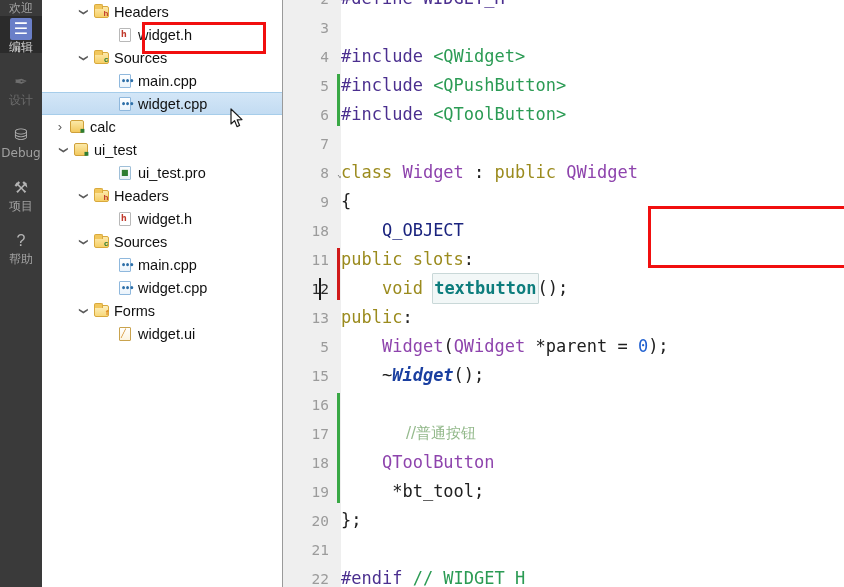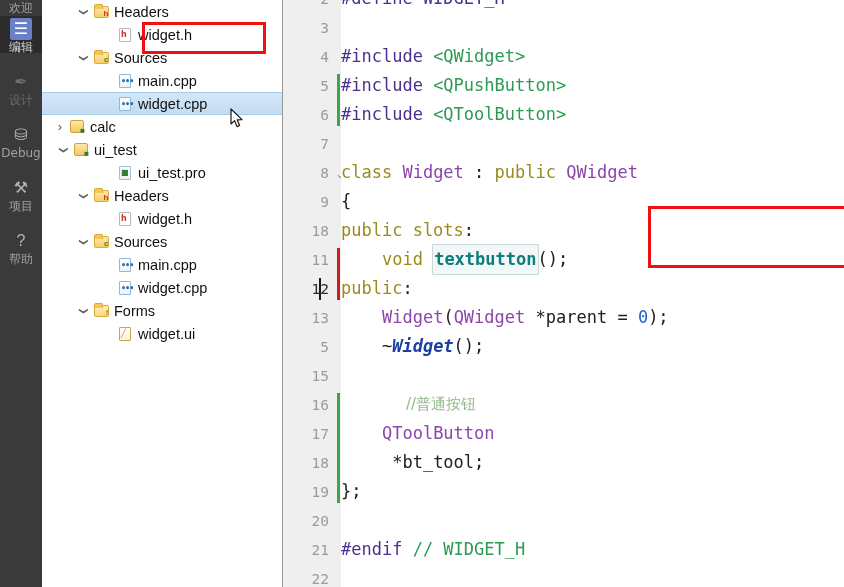--- a/index.html
+++ b/index.html
@@ -462,20 +462,21 @@
     <div id="code-area">
       <div id="code-rows" style="margin-top: -16px;">
           <div class="code-row"><span class="tk-pre">#define WIDGET_H</span></div>
           <div class="code-row">&nbsp;</div>
           <div class="code-row"><span class="tk-pre">#include </span><span class="tk-inc">&lt;QWidget&gt;</span></div>
           <div class="code-row"><span class="tk-pre">#include </span><span class="tk-inc">&lt;QPushButton&gt;</span></div>
           <div class="code-row"><span class="tk-pre">#include </span><span class="tk-inc">&lt;QToolButton&gt;</span></div>
           <div class="code-row">&nbsp;</div>
           <div class="code-row"><span class="tk-kw">class </span><span class="tk-type">Widget</span><span class="tk-plain"> : </span><span class="tk-kw">public </span><span class="tk-type">QWidget</span></div>
           <div class="code-row"><span class="tk-plain">{</span></div>
+          <div class="code-row"><span class="tk-plain">    </span><span class="tk-macro">Q_OBJECT</span></div>
           <div class="code-row"><span class="tk-kw">public slots</span><span class="tk-plain">:</span></div>
           <div class="code-row"><span class="tk-plain">    </span><span class="tk-kw">void </span><span class="tk-fn-hl">textbutton</span><span class="tk-plain">();</span></div>
           <div class="code-row"><span class="tk-kw">public</span><span class="tk-plain">:</span></div>
           <div class="code-row"><span class="tk-plain">    </span><span class="tk-type">Widget</span><span class="tk-plain">(</span><span class="tk-type">QWidget</span><span class="tk-plain"> *parent = </span><span class="tk-num">0</span><span class="tk-plain">);</span></div>
           <div class="code-row"><span class="tk-plain">    ~</span><span class="tk-virt">Widget</span><span class="tk-plain">();</span></div>
           <div class="code-row">&nbsp;</div>
           <div class="code-row"><span class="tk-plain">    </span><span class="tk-cmt tk-cn">//普通按钮</span></div>
           <div class="code-row"><span class="tk-plain">    </span><span class="tk-type">QToolButton</span></div>
           <div class="code-row"><span class="tk-plain">    </span><span class="tk-plain"> *bt_tool;</span></div>
           <div class="code-row"><span class="tk-plain">};</span></div>

